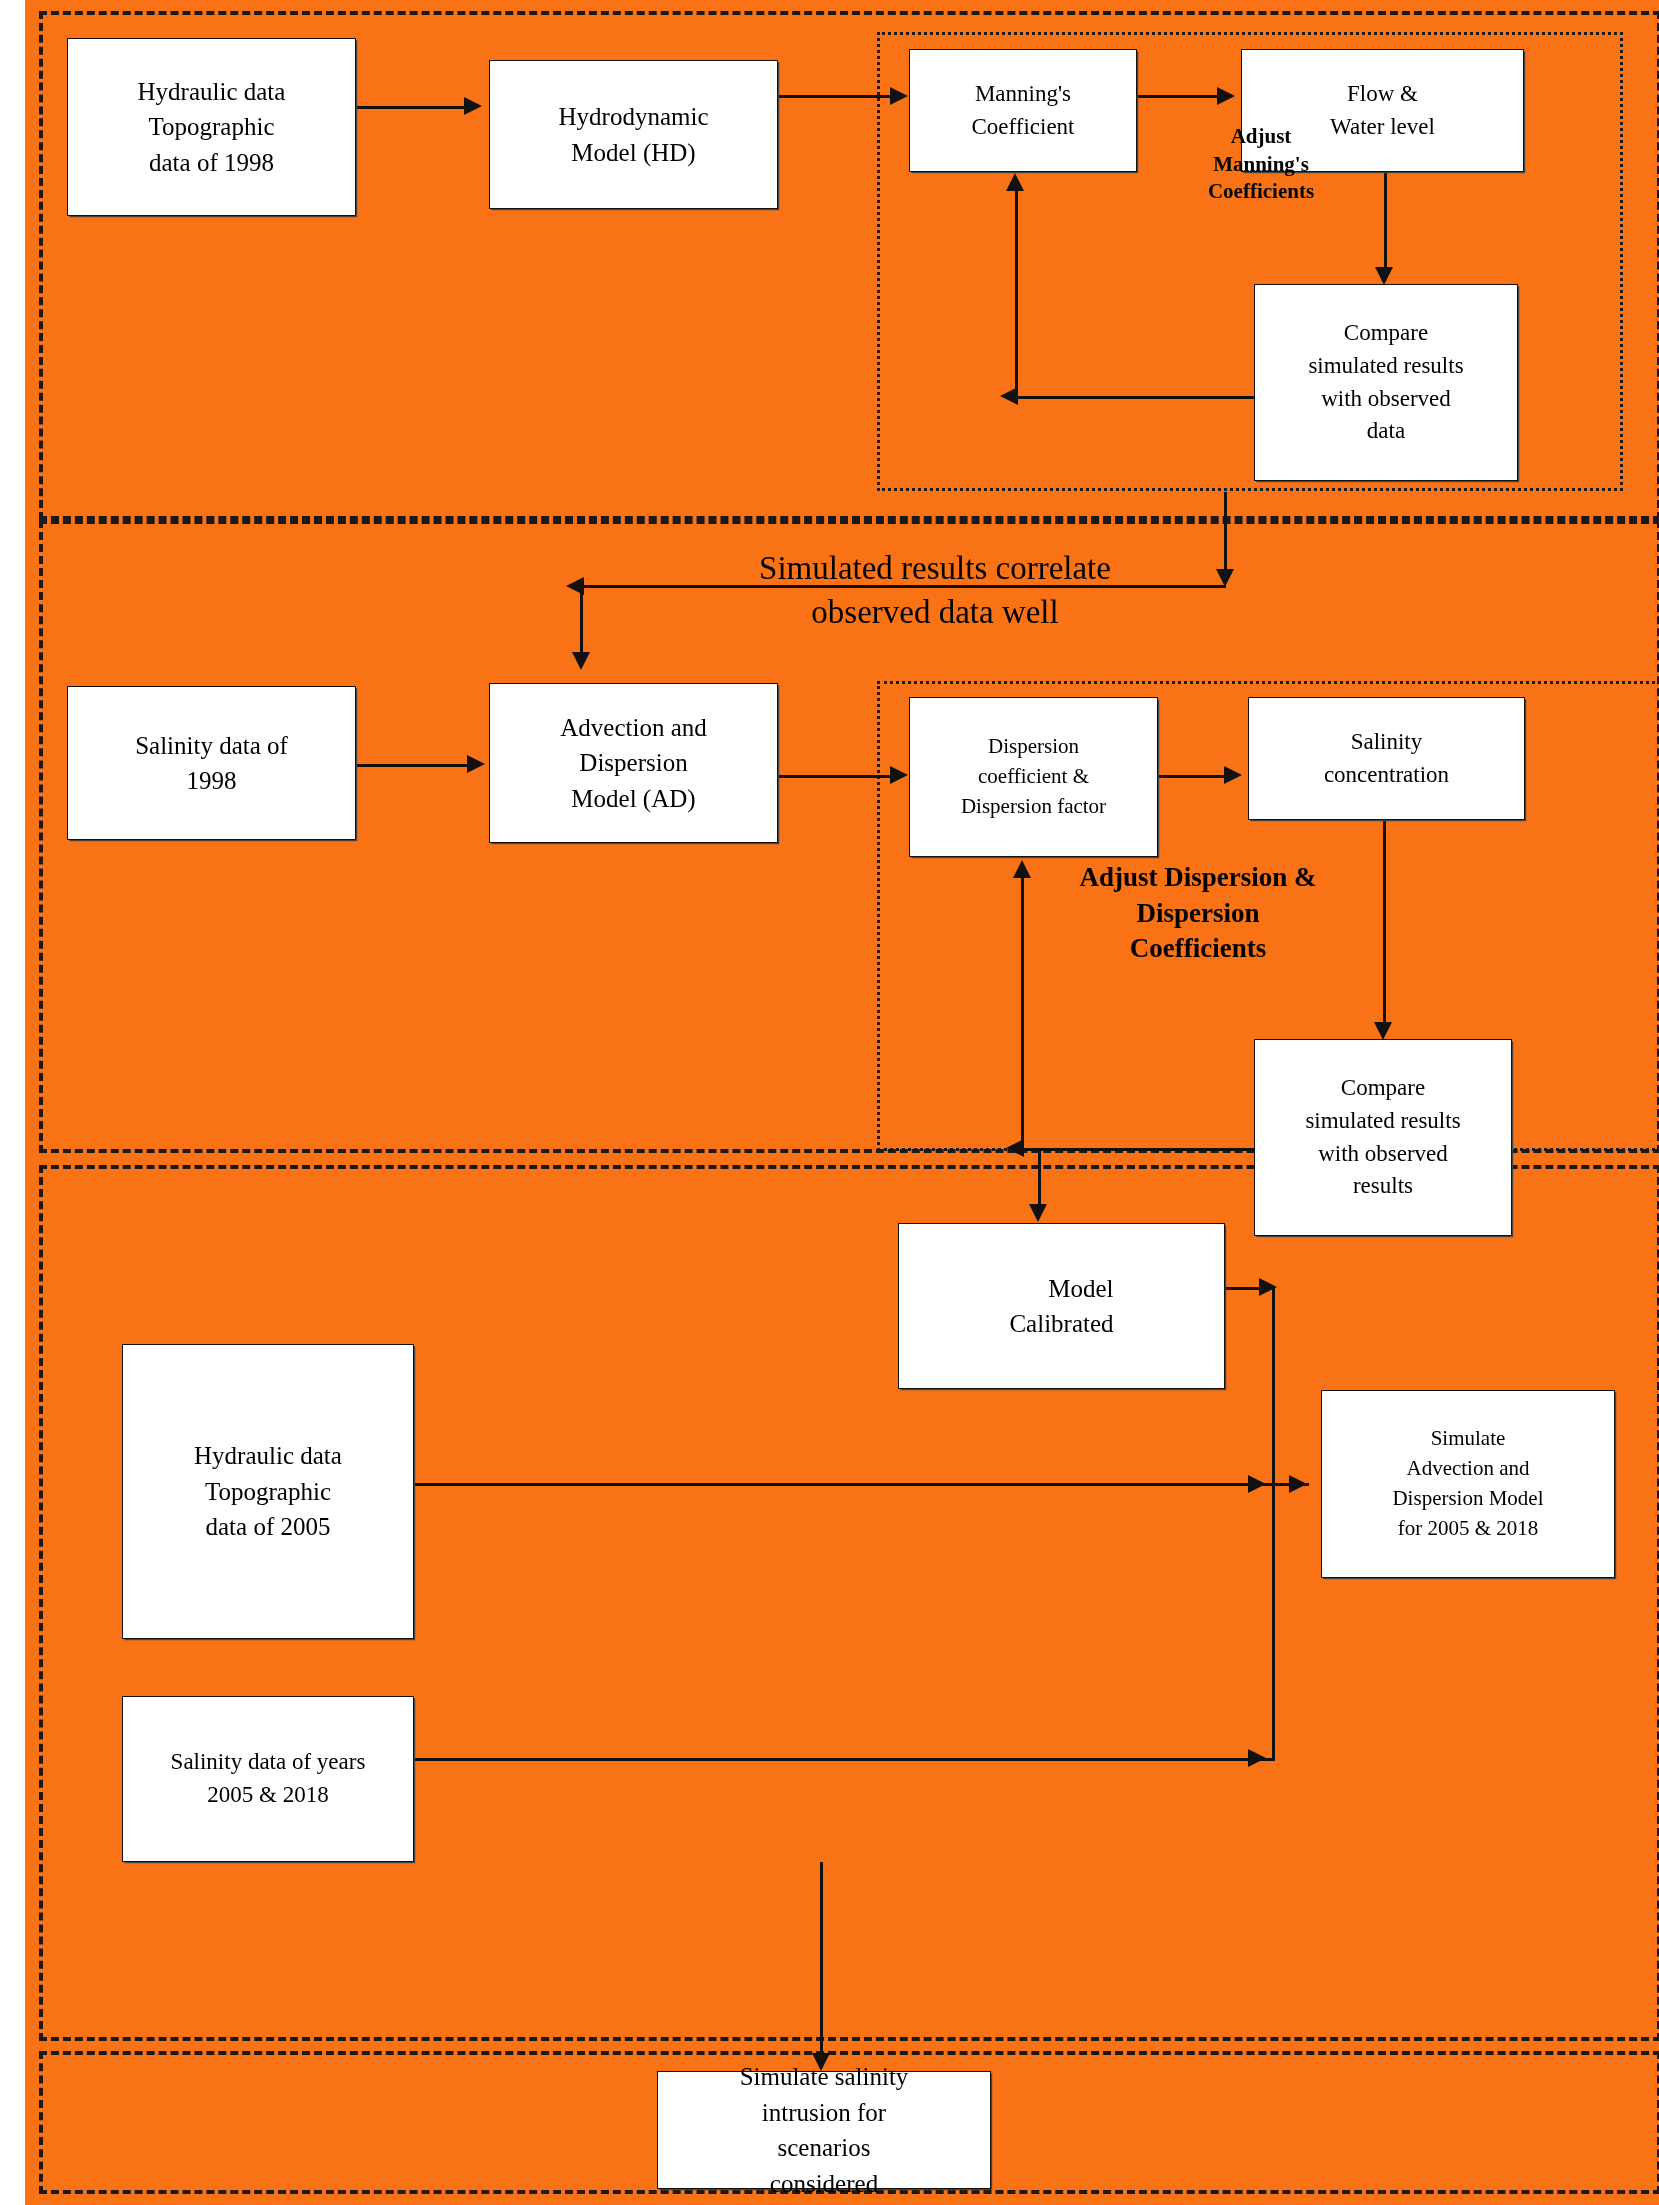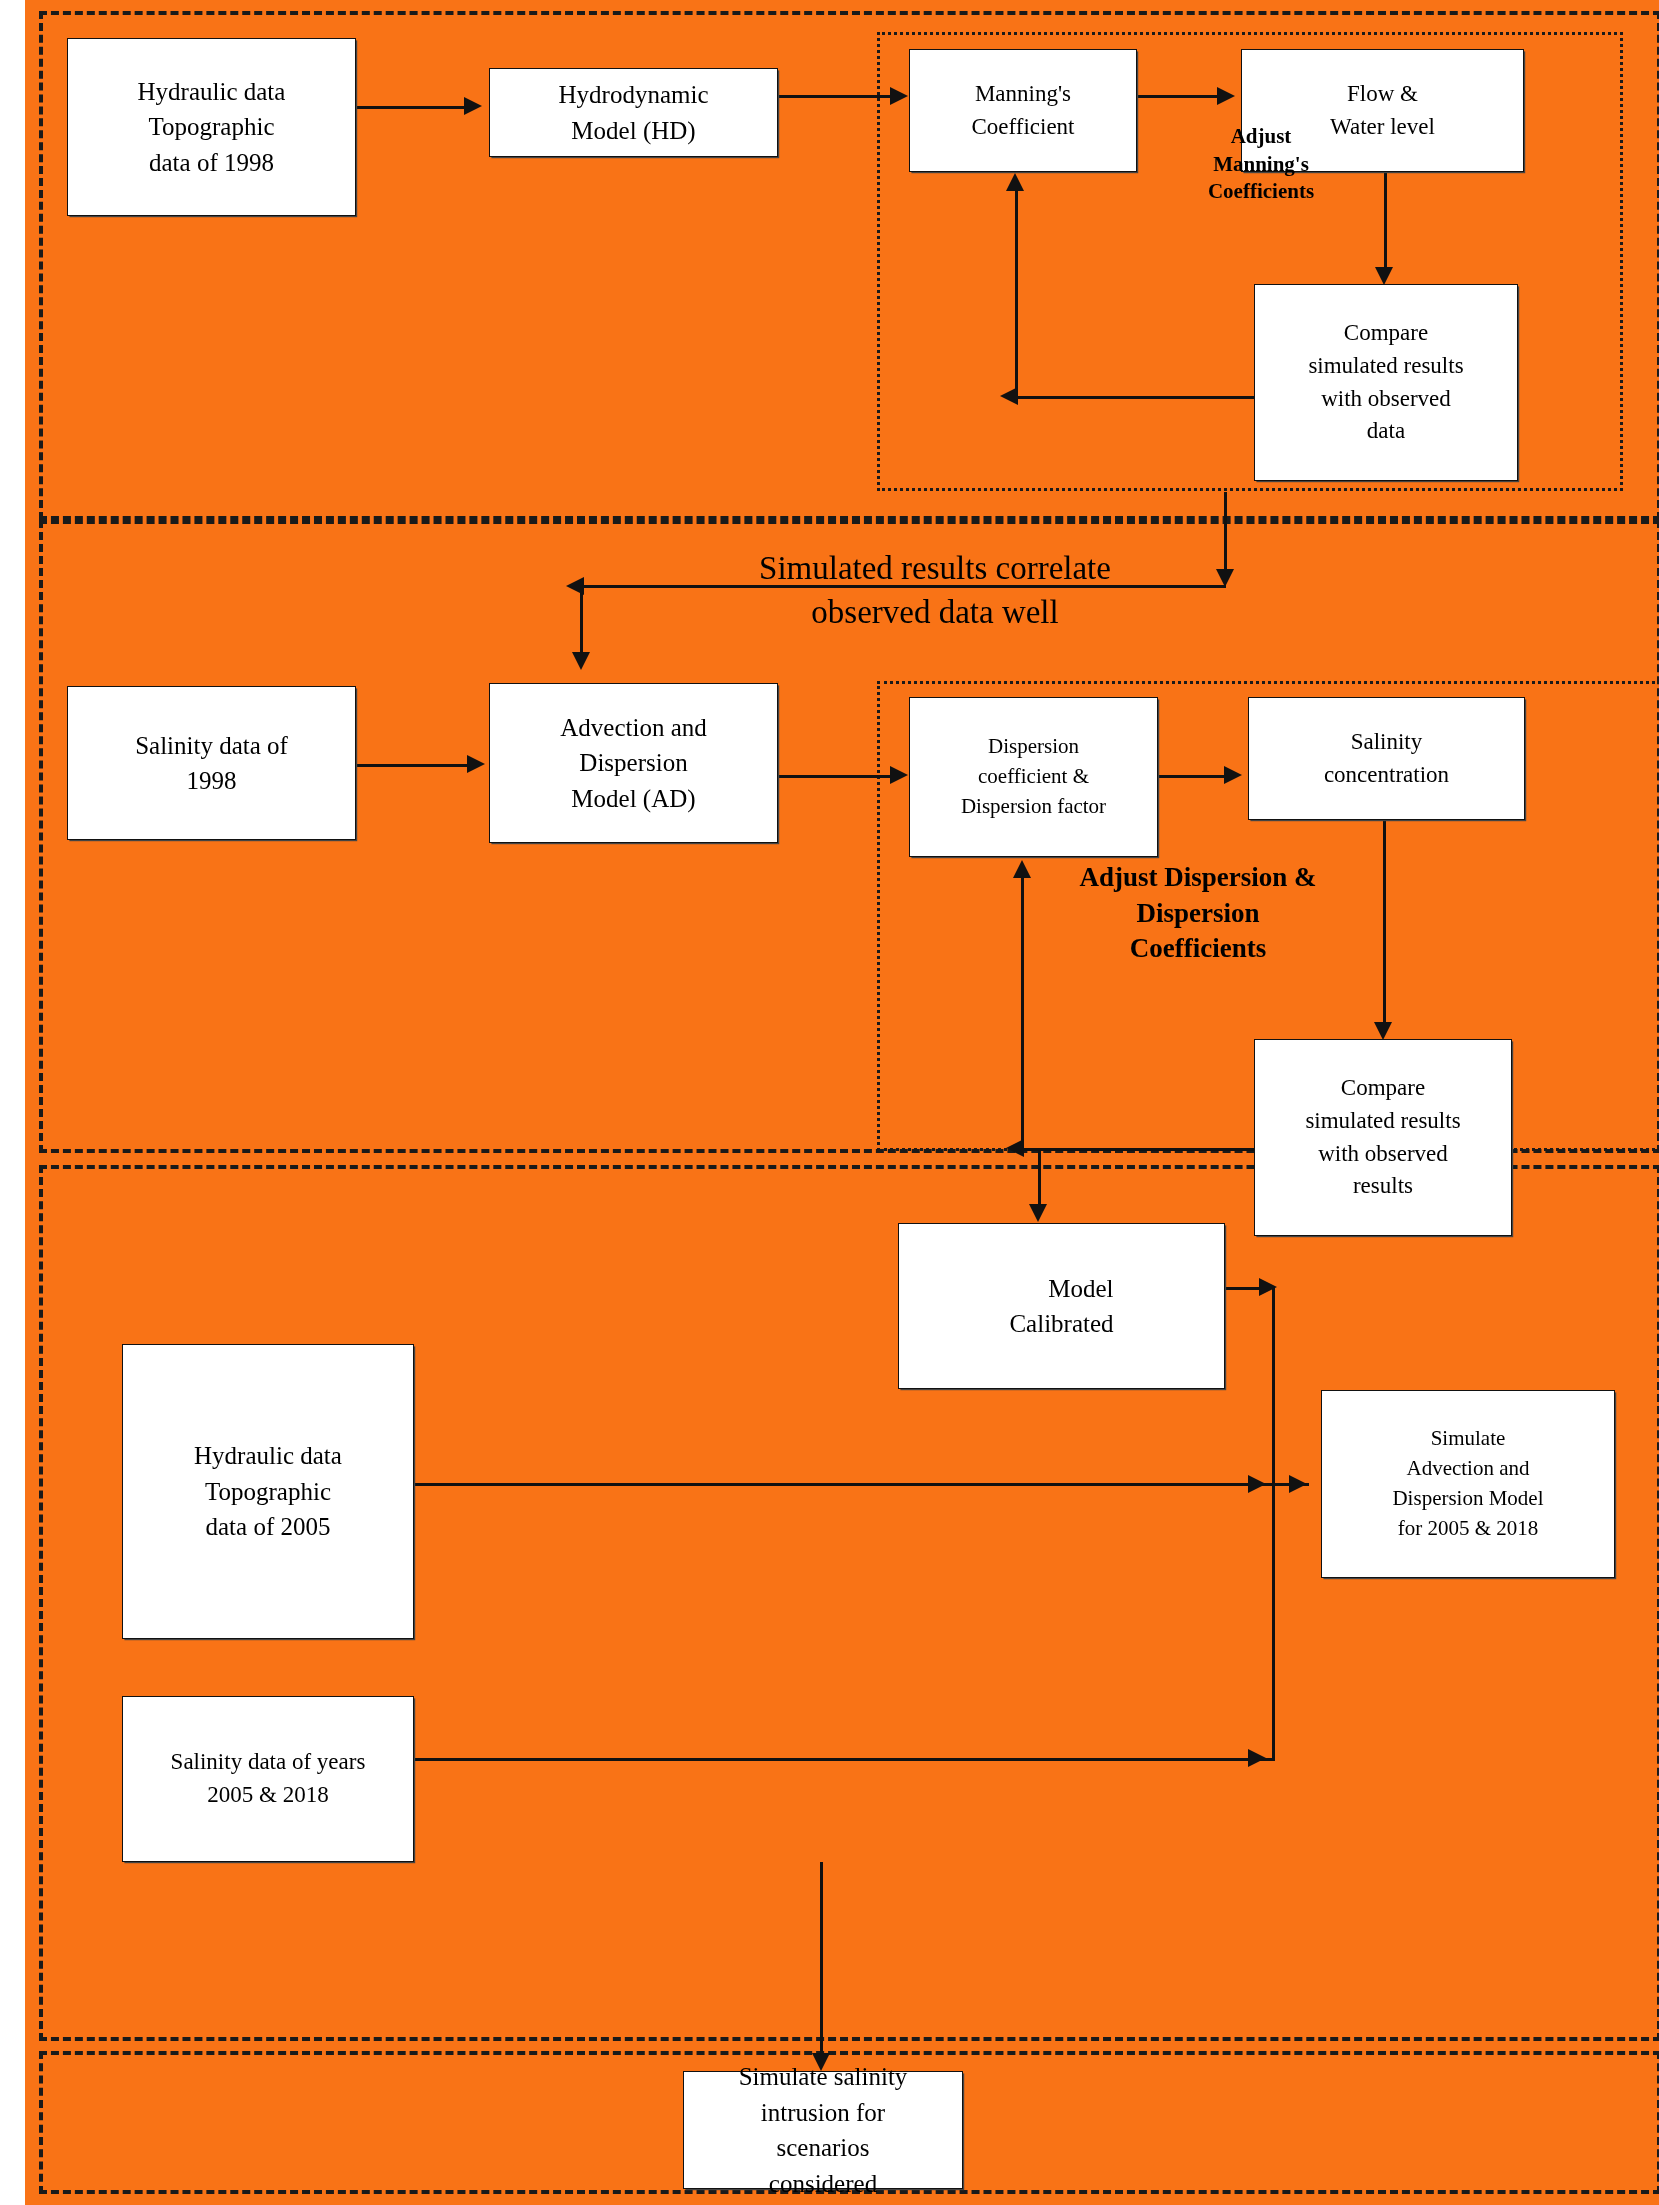--- a/index.html
+++ b/index.html
@@ -123,21 +123,21 @@
 
   <div class="subsection open-right" style="left:852px; top:681px; width:784px; height:470px;"></div>
 
   <div class="node f-lg" style="left:42px; top:38px; width:289px; height:178px;">Hydraulic data
 Topographic
 data of 1998</div>
 
   <div class="hline" style="left:331px; top:106px; width:117px;"></div>
   <div class="arrow right" style="left:439px; top:97px;"></div>
 
-  <div class="node f-lg" style="left:464px; top:68px; width:289px; height:89px;">Hydrodynamic
+  <div class="node f-lg" style="left:464px; top:60px; width:289px; height:149px;">Hydrodynamic
 Model (HD)</div>
 
   <div class="hline" style="left:753px; top:95px; width:120px;"></div>
   <div class="arrow right" style="left:865px; top:87px;"></div>
 
   <div class="node f-md" style="left:884px; top:49px; width:228px; height:123px;">Manning's
 Coefficient</div>
 
   <div class="hline" style="left:1112px; top:95px; width:89px;"></div>
   <div class="arrow right" style="left:1192px; top:87px;"></div>
@@ -240,19 +240,19 @@
   <div class="arrow right" style="left:1223px; top:1749px;"></div>
 
   <div class="node f-sm" style="left:1296px; top:1390px; width:294px; height:188px;">Simulate
 Advection and
 Dispersion Model
 for 2005 &amp; 2018</div>
 
   <div class="vline" style="left:795px; top:1862px; height:197px;"></div>
   <div class="arrow down" style="left:787px; top:2053px;"></div>
 
-  <div class="node f-lg" style="left:658px; top:2071px; width:280px; height:118px;">Simulate salinity
+  <div class="node f-lg" style="left:632px; top:2071px; width:334px; height:118px;">Simulate salinity
 intrusion for
 scenarios
 considered</div>
 
 </div>
 
 
 </body></html>

